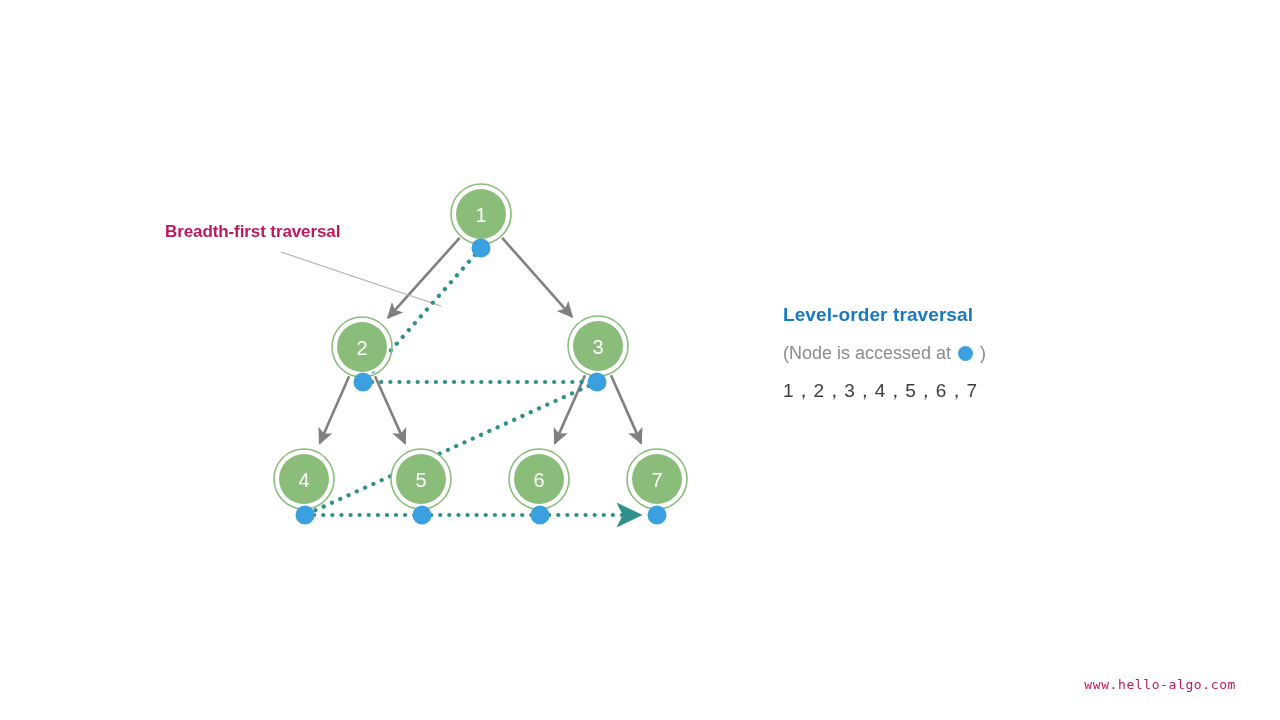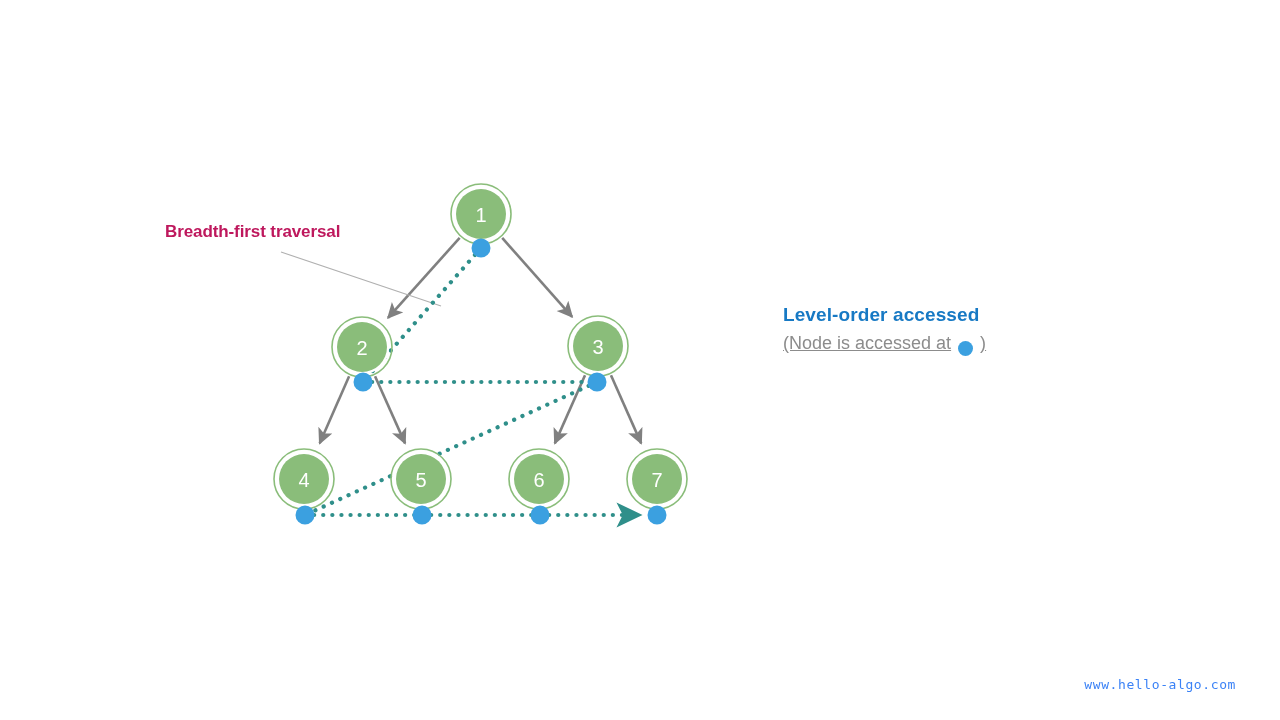--- a/index.html
+++ b/index.html
@@ -33,28 +33,27 @@
   }
   .legend-title {
     font-size: 19px;
     font-weight: bold;
     color: #1779c4;
     letter-spacing: 0.1px;
     line-height: 24px;
     white-space: nowrap;
   }
   .legend-sub {
-    margin-top: 3px;
+    margin-top: 13px;
     font-size: 18px;
     color: #8c8c8c;
     line-height: 26px;
     white-space: nowrap;
     display: flex;
-    align-items: flex-end;
-    text-decoration: underline;
+    align-items: center;
   }
   .legend-sub .dot-inline {
     display: inline-block;
     width: 15px;
     height: 15px;
     border-radius: 50%;
     background: #3ba0e0;
     margin: 0 7px 0 7px;
     flex: none;
   }
@@ -79,21 +78,21 @@
     letter-spacing: -0.1px;
   }
 
   
   .watermark {
     position: absolute;
     right: 44px;
     bottom: 28px;
     font-family: "DejaVu Sans Mono", monospace;
     font-size: 13px;
-    color: #3b82f6;
+    color: #be185d;
     letter-spacing: 0.6px;
     white-space: nowrap;
   }
 
   
   .node-text {
     font-family: "Liberation Sans", sans-serif;
     font-size: 20px;
     fill: #ffffff;
     text-anchor: middle;
@@ -185,23 +184,24 @@
         <circle cx="305" cy="515" r="9.5" fill="#3ba0e0" stroke="none"></circle>
         <circle cx="422" cy="515" r="9.5" fill="#3ba0e0" stroke="none"></circle>
         <circle cx="540" cy="515" r="9.5" fill="#3ba0e0" stroke="none"></circle>
         <circle cx="657" cy="515" r="9.5" fill="#3ba0e0" stroke="none"></circle>
       </g>
   </svg>
 
   <div class="bfs-label">Breadth-first traversal</div>
 
   <div class="legend">
-    <div class="legend-title">Level-order accessed</div>
+    <div class="legend-title">Level-order traversal</div>
     <div class="legend-sub">
       <span>(Node is accessed at</span>
       <span class="dot-inline"></span>
       <span>)</span>
     </div>
+    <div class="legend-seq">1，2，3，4，5，6，7</div>
   </div>
 
   <div class="watermark">www.hello-algo.com</div>
 
 </div>
 
 </body></html>

